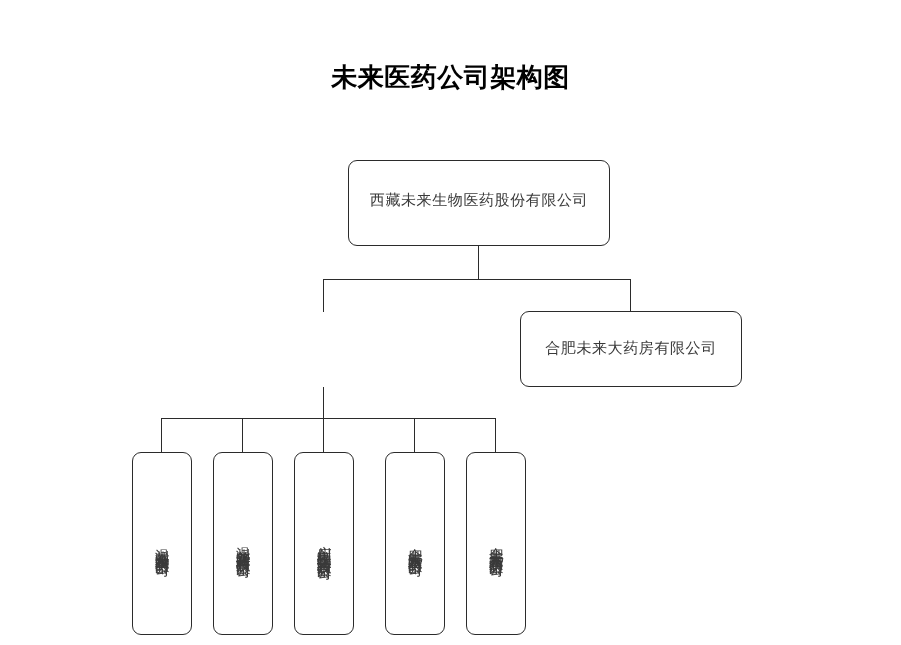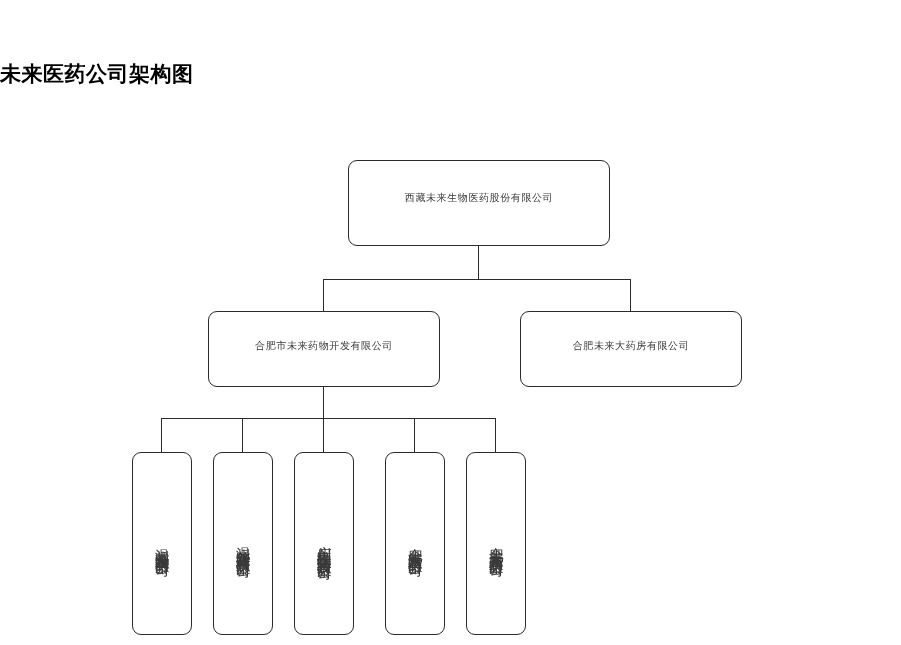--- a/index.html
+++ b/index.html
@@ -17,23 +17,23 @@
     position: relative;
     width: 901px;
     height: 645px;
     background: #ffffff;
   }
   .chart-title {
     position: absolute;
     left: 0;
     top: 60px;
     width: 901px;
-    text-align: left;
+    text-align: center;
     font-family: "DejaVu Sans", "Liberation Sans", sans-serif;
-    font-size: 21px;
+    font-size: 26px;
     font-weight: bold;
     color: #000000;
     letter-spacing: 0.5px;
   }
   .node {
     position: absolute;
     box-sizing: border-box;
     border: 1px solid #2b2b2b;
     border-radius: 9px;
     background: #ffffff;
@@ -42,21 +42,21 @@
     position: absolute;
     color: #3a3a3a;
     font-family: "Liberation Serif", "DejaVu Serif", serif;
     white-space: nowrap;
   }
   
   .node-h {
     left: 0;
     width: 100%;
     text-align: center;
-    font-size: 10px;
+    font-size: 15px;
     letter-spacing: 0.6px;
   }
   .root-node .node-h { top: 30px; }
   .mid-node .node-h { top: 27px; }
 
   
   .node-v {
     writing-mode: vertical-rl;
     text-orientation: upright;
     left: 0;
@@ -85,23 +85,20 @@
 
   <div class="node root-node" style="left:348px; top:160px; width:262px; height:86px;">
     <div class="node-label node-h">西藏未来生物医药股份有限公司</div>
   </div>
 
   <div class="connector conn-v" style="left:478px; top:246px; height:34px;"></div>
   <div class="connector conn-h" style="left:323px; top:279px; width:308px;"></div>
   <div class="connector conn-v" style="left:323px; top:279px; height:33px;"></div>
   <div class="connector conn-v" style="left:630px; top:279px; height:33px;"></div>
 
-  <div class="node mid-node" style="left:208px; top:311px; width:232px; height:76px;">
-    <div class="node-label node-h">合肥市未来药物开发有限公司</div>
-  </div>
 
   <div class="node mid-node" style="left:520px; top:311px; width:222px; height:76px;">
     <div class="node-label node-h">合肥未来大药房有限公司</div>
   </div>
 
   <div class="connector conn-v" style="left:323px; top:387px; height:32px;"></div>
   <div class="connector conn-h" style="left:161px; top:418px; width:334px;"></div>
   <div class="connector conn-v" style="left:161px; top:418px; height:35px;"></div>
   <div class="connector conn-v" style="left:242px; top:418px; height:35px;"></div>
   <div class="connector conn-v" style="left:323px; top:418px; height:35px;"></div>

